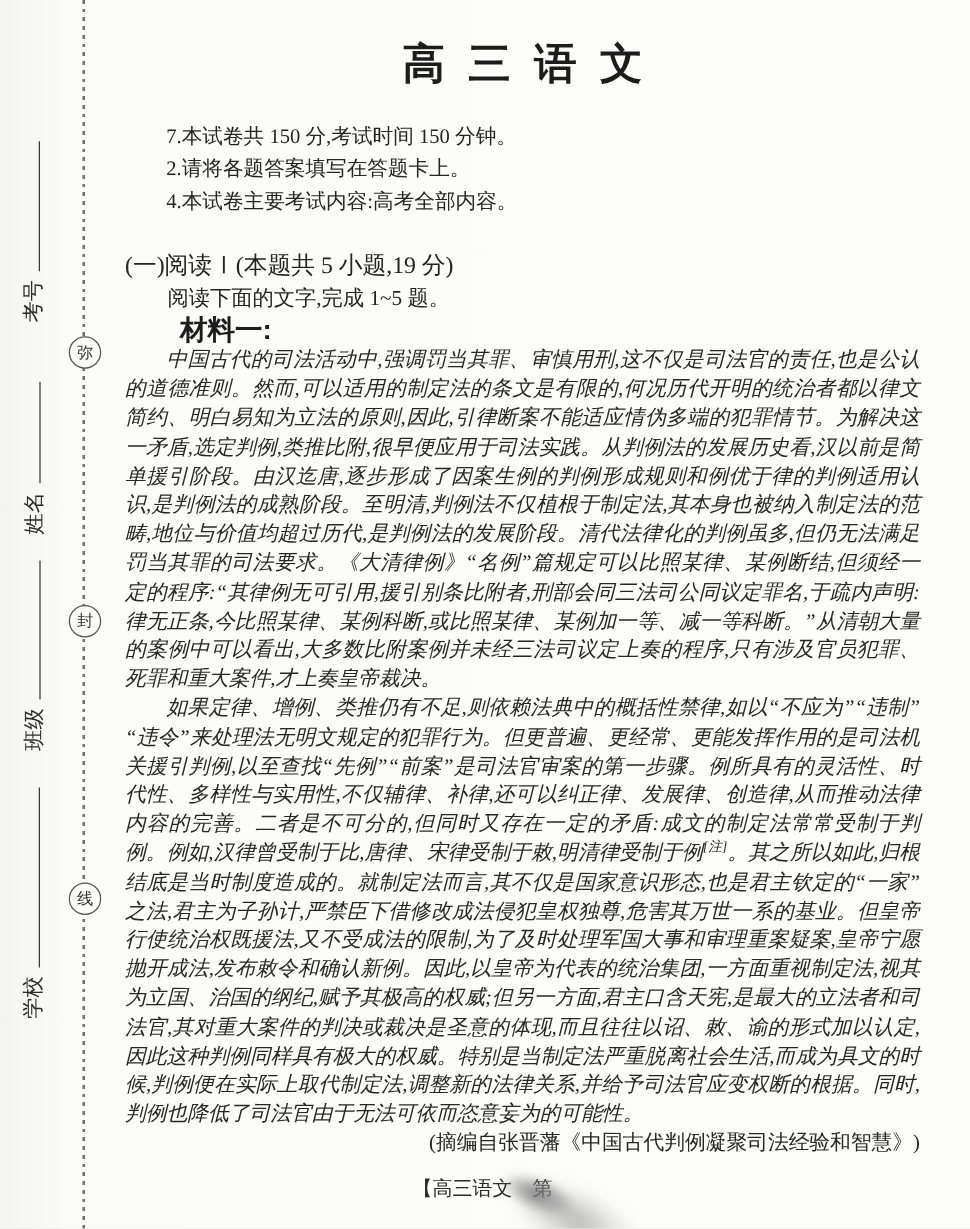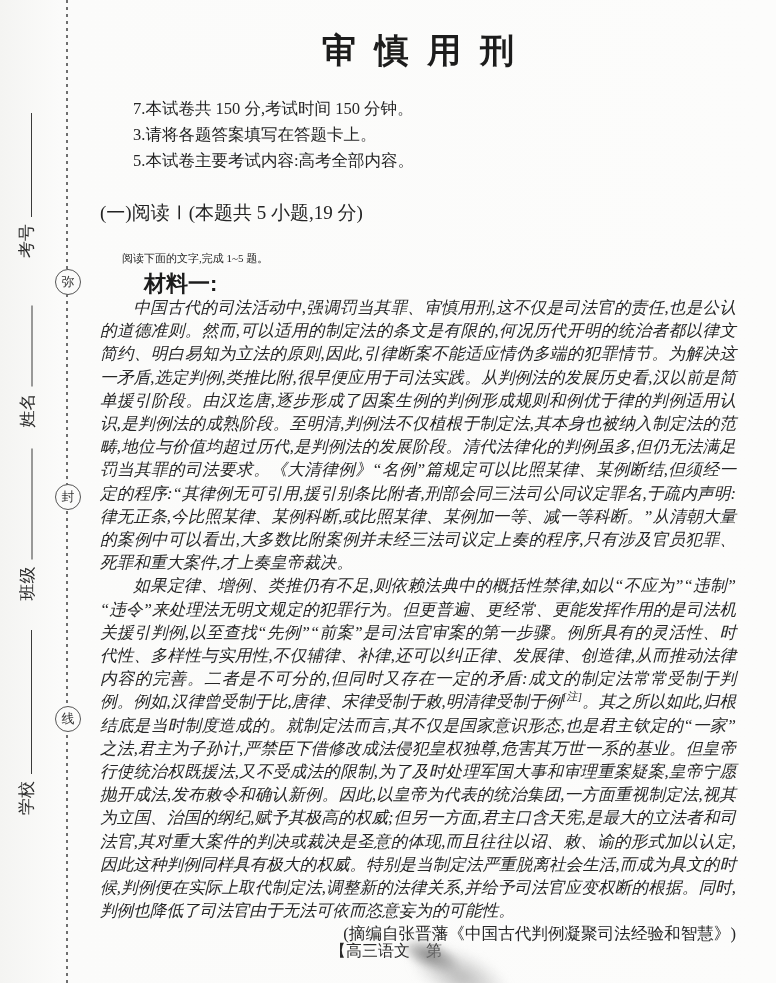--- a/index.html
+++ b/index.html
@@ -65,21 +65,21 @@
   }
   .section{margin-top:26px;}
   .section-heading{
     font-family:"Liberation Sans", sans-serif;
     font-weight:bold;font-size:17.5px;color:#1c1c1c;line-height:26px;
   }
   .subsection-heading{
     font-size:19px;line-height:26px;color:#232323;
   }
   .instruction{
-    font-size:11px;line-height:25px;text-indent:2em;color:#232323;margin-top:20px;
+    font-size:17px;line-height:25px;text-indent:2em;color:#232323;
   }
   .material-label{
     font-family:"Liberation Sans", sans-serif;
     font-weight:bold;font-size:22px;line-height:25px;text-indent:2em;color:#1c1c1c;
   }
   .body-para{
     margin:0;
     font-size:16.6px;line-height:23.2px;
     text-align:justify;text-justify:inter-ideograph;
     text-indent:2em;color:#262626;font-style:italic;
@@ -127,26 +127,26 @@
   <div class="side-field sf-banji">
     <span>班级</span>
       <span class="fld-line"></span>
   </div>
   <div class="side-field sf-xuexiao">
     <span>学校</span>
       <span class="fld-line"></span>
   </div>
 
   <div class="main">
-    <h1 class="title">审慎用刑</h1>
+    <h1 class="title">高三语文</h1>
 
     <div class="notice">
       <div class="notice-item">7.本试卷共 150 分,考试时间 150 分钟。</div>
-      <div class="notice-item">3.请将各题答案填写在答题卡上。</div>
-      <div class="notice-item">5.本试卷主要考试内容:高考全部内容。</div>
+      <div class="notice-item">2.请将各题答案填写在答题卡上。</div>
+      <div class="notice-item">4.本试卷主要考试内容:高考全部内容。</div>
     </div>
 
     <div class="section">
       <div class="subsection-heading">(一)阅读Ⅰ(本题共 5 小题,19 分)</div>
       <div class="instruction">阅读下面的文字,完成 1~5 题。</div>
       <div class="material-label">材料一:</div>
 
       <p class="body-para">中国古代的司法活动中,强调罚当其罪、审慎用刑,这不仅是司法官的责任,也是公认的道德准则。然而,可以适用的制定法的条文是有限的,何况历代开明的统治者都以律文简约、明白易知为立法的原则,因此,引律断案不能适应情伪多端的犯罪情节。为解决这一矛盾,选定判例,类推比附,很早便应用于司法实践。从判例法的发展历史看,汉以前是简单援引阶段。由汉迄唐,逐步形成了因案生例的判例形成规则和例优于律的判例适用认识,是判例法的成熟阶段。至明清,判例法不仅植根于制定法,其本身也被纳入制定法的范畴,地位与价值均超过历代,是判例法的发展阶段。清代法律化的判例虽多,但仍无法满足罚当其罪的司法要求。《大清律例》“名例”篇规定可以比照某律、某例断结,但须经一定的程序:“其律例无可引用,援引别条比附者,刑部会同三法司公同议定罪名,于疏内声明:律无正条,今比照某律、某例科断,或比照某律、某例加一等、减一等科断。”从清朝大量的案例中可以看出,大多数比附案例并未经三法司议定上奏的程序,只有涉及官员犯罪、死罪和重大案件,才上奏皇帝裁决。</p>
       <p class="body-para"><span>如果定律、增例、类推仍有不足,则依赖法典中的概括性禁律,如以“不应为”“违制”“违令”来处理法无明文规定的犯罪行为。但更普遍、更经常、更能发挥作用的是司法机关援引判例,以至查找“先例”“前案”是司法官审案的第一步骤。例所具有的灵活性、时代性、多样性与实用性,不仅辅律、补律,还可以纠正律、发展律、创造律,从而推动法律内容的完善。二者是不可分的,但同时又存在一定的矛盾:成文的制定法常常受制于判例。例如,汉律曾受制于比,唐律、宋律受制于敕,明清律受制于例</span><sup>[注]</sup><span>。其之所以如此,归根结底是当时制度造成的。就制定法而言,其不仅是国家意识形态,也是君主钦定的“一家”之法,君主为子孙计,严禁臣下借修改成法侵犯皇权独尊,危害其万世一系的基业。但皇帝行使统治权既援法,又不受成法的限制,为了及时处理军国大事和审理重案疑案,皇帝宁愿抛开成法,发布敕令和确认新例。因此,以皇帝为代表的统治集团,一方面重视制定法,视其为立国、治国的纲纪,赋予其极高的权威;但另一方面,君主口含天宪,是最大的立法者和司法官,其对重大案件的判决或裁决是圣意的体现,而且往往以诏、敕、谕的形式加以认定,因此这种判例同样具有极大的权威。特别是当制定法严重脱离社会生活,而成为具文的时候,判例便在实际上取代制定法,调整新的法律关系,并给予司法官应变权断的根据。同时,判例也降低了司法官由于无法可依而恣意妄为的可能性。</span></p>
 

